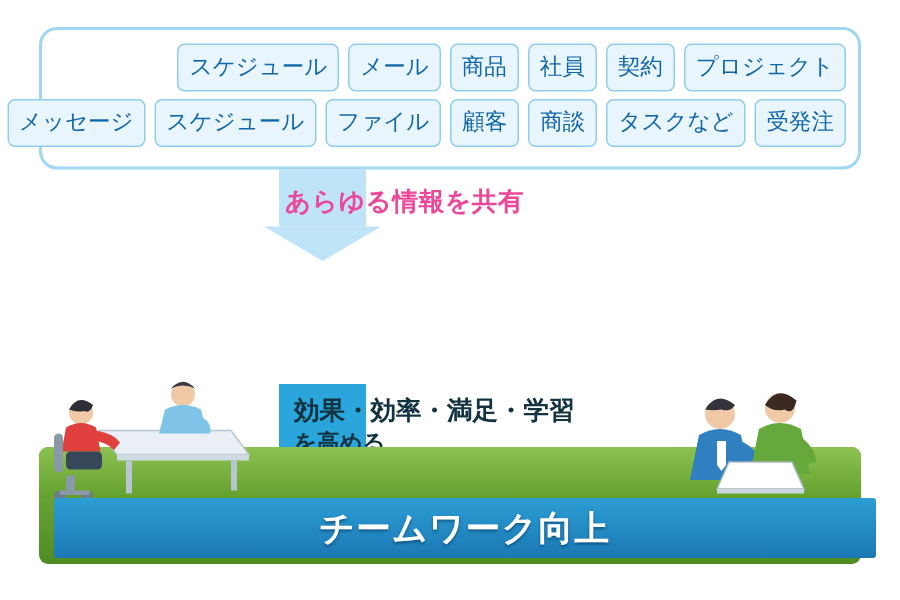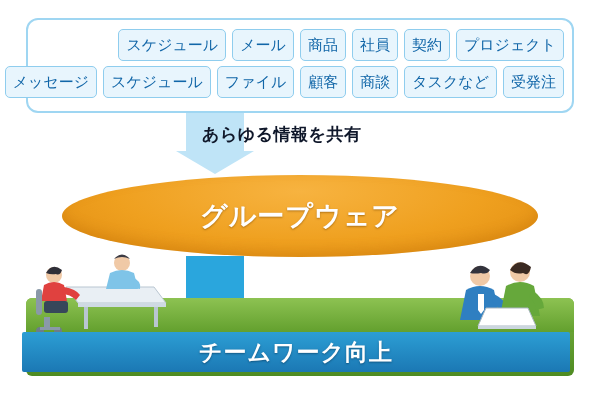--- a/index.html
+++ b/index.html
@@ -60,25 +60,25 @@
     left: 176px;
     top: 151px;
     width: 0;
     height: 0;
     border-left: 39px solid transparent;
     border-right: 39px solid transparent;
     border-top: 23px solid #bfe4f7;
   }
   .caption1 {
     position: absolute;
-    left: 202px;
+    left: 190px;
     top: 123px;
     width: 230px;
     font-size: 17px;
-    color: #0f172a;
+    color: #ec4899;
     font-weight: bold;
     letter-spacing: 0.5px;
   }
 
   
   .ellipse {
     position: absolute;
     left: 62px;
     top: 175px;
     width: 476px;
@@ -141,21 +141,21 @@
     overflow: hidden;
   }
   .green-band-top {
     position: absolute;
     left: 0; top: 0;
     width: 100%; height: 34px;
     background: linear-gradient(#8dc252, #63a02e);
   }
   .band-bar {
     position: absolute;
-    left: 22px;
+    left: 36px;
     top: 332px;
     width: 548px;
     height: 40px;
     background: linear-gradient(#2c9ed4, #1b78b4);
     display: flex;
     align-items: center;
     justify-content: center;
     border-radius: 2px;
   }
   .band-label {
@@ -195,26 +195,27 @@
       <span class="tag">商談</span>
       <span class="tag">タスクなど</span>
       <span class="tag">受発注</span>
     </div>
   </div>
 
   <div class="arrow1-shaft"></div>
   <div class="arrow1-head"></div>
   <div class="caption1">あらゆる情報を共有</div>
 
-  <div class="ellipse">
-    <span class="ellipse-label">グループウェア</span>
-  </div>
 
   <div class="arrow2-shaft"></div>
   <div class="arrow2-head"></div>
+  <div class="caption2">
+    <div>効果・効率・満足・学習</div>
+    <div class="l2">を高める</div>
+  </div>
 
   <div class="green-band">
     <div class="green-band-top"></div>
   </div>
 
   <svg class="people people-left" viewBox="0 0 170 96">
 
     <polygon points="52,44 140,44 152,60 64,60" fill="#e9eff4" stroke="#b9c6d1" stroke-width="1"></polygon>
     <polygon points="64,60 152,60 152,64 64,64" fill="#cfdae3"></polygon>
     <rect x="70" y="64" width="4" height="22" fill="#b9c6d1"></rect>

